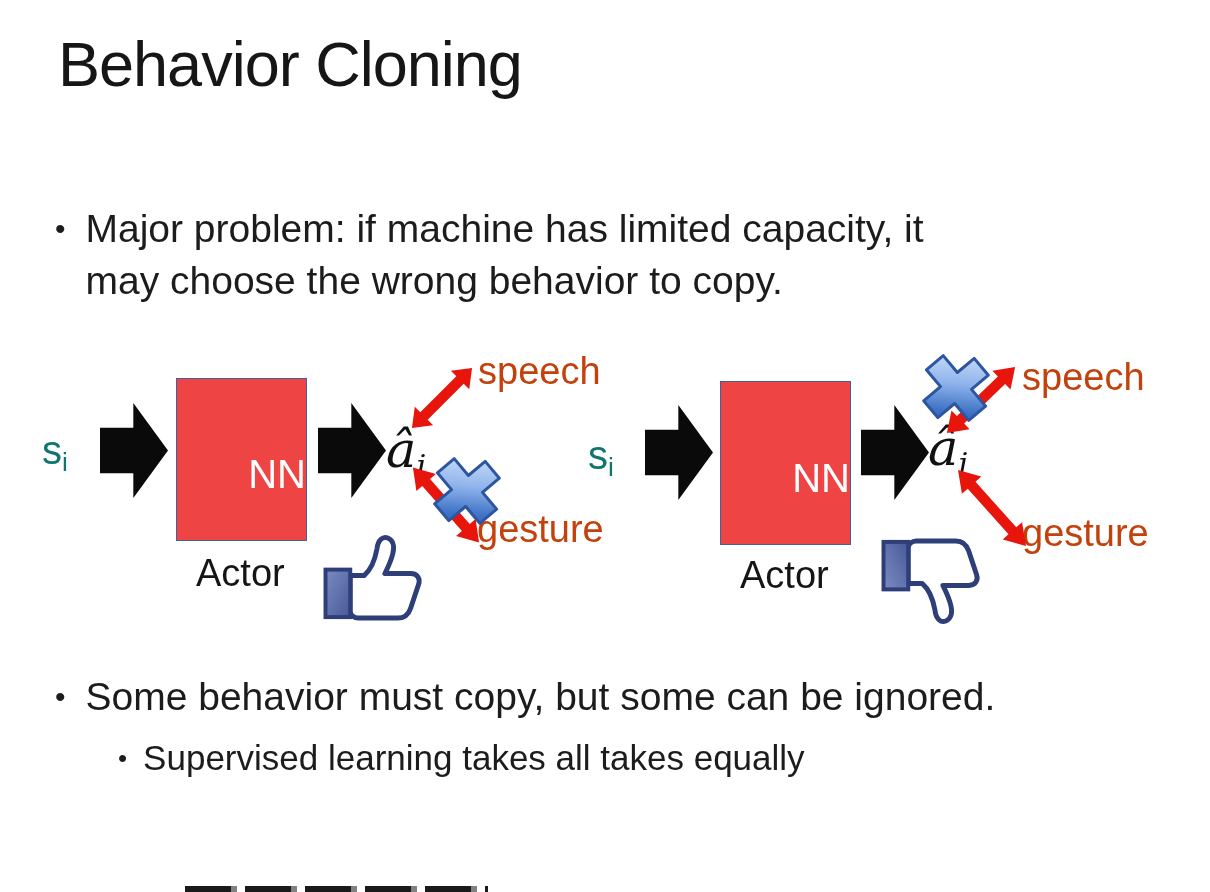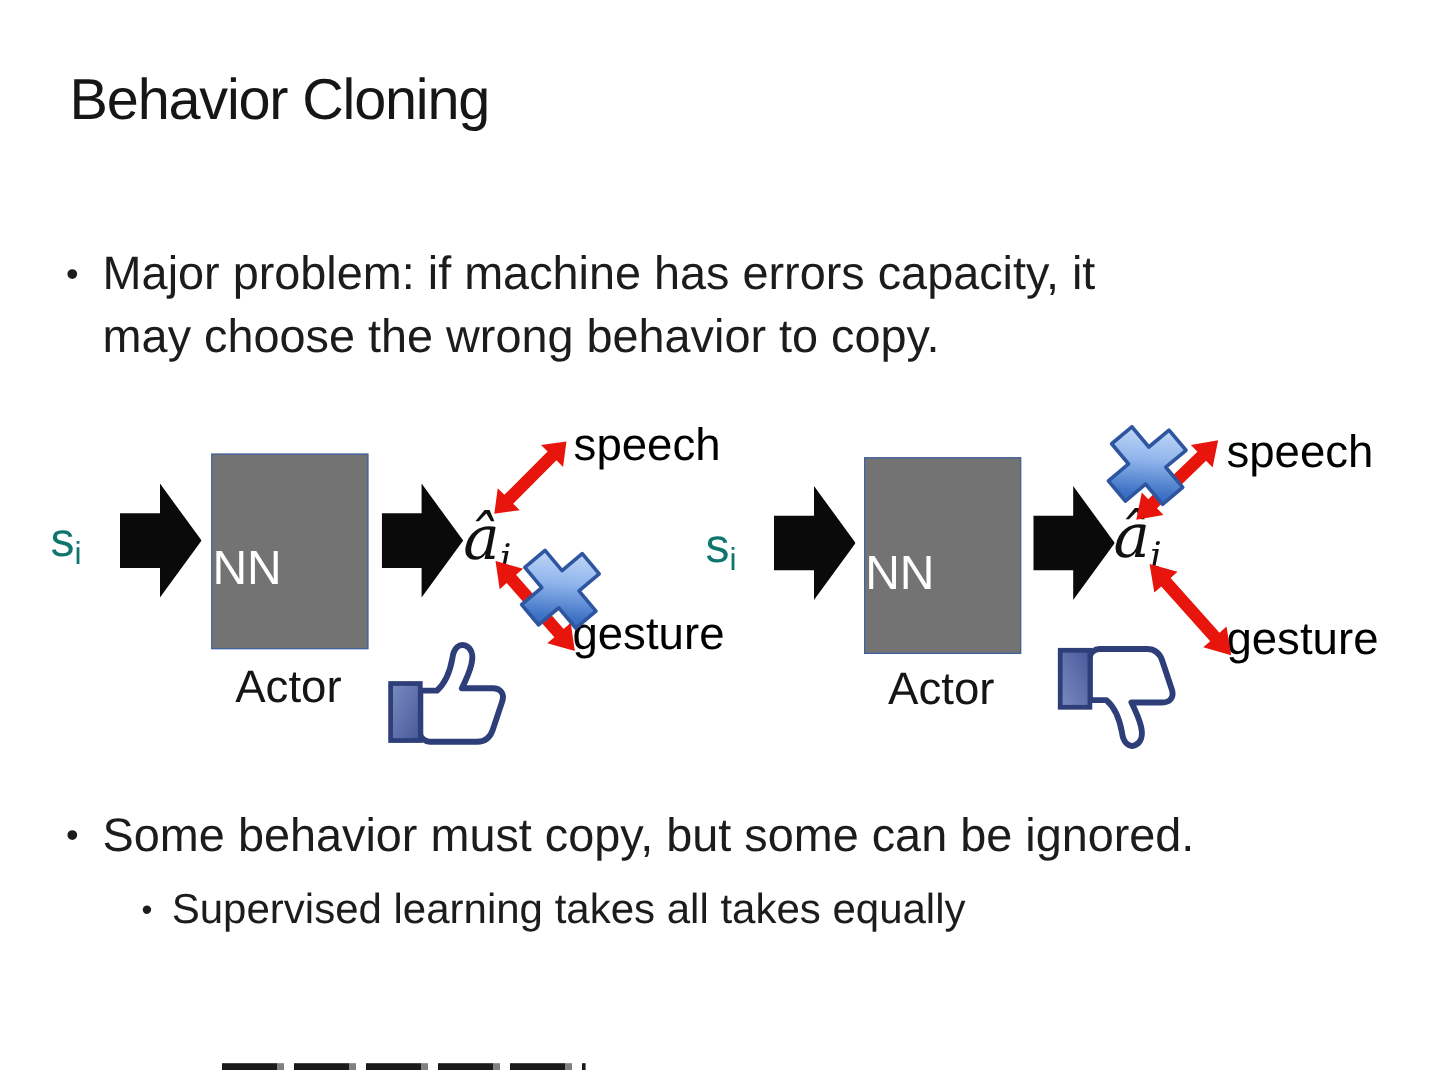--- a/index.html
+++ b/index.html
@@ -2,61 +2,61 @@
 <html><head>
 <meta charset="utf-8">
 <style>
   html,body{margin:0;padding:0;}
   body{
     width:1210px;height:892px;position:relative;overflow:hidden;
     background:#ffffff;font-family:"Liberation Sans",sans-serif;color:#1c1c1c;
   }
   .abs{position:absolute;}
   
-  .title{left:58px;top:56px;font-size:48px;font-weight:300;letter-spacing:-1px;color:#161616;}
+  .title{left:58px;top:28px;font-size:63px;font-weight:300;letter-spacing:-1px;color:#161616;}
   .bullet{display:flex;align-items:flex-start;}
   .bullet .marker{flex:0 0 auto;font-size:30px;line-height:52px;padding-right:20px;}
   .b1{left:55px;top:203px;font-size:39px;line-height:52px;}
   .b2{left:55px;top:671px;font-size:39px;line-height:52px;}
   .b2s{left:118px;top:735px;font-size:35px;line-height:46px;}
   .b2s .marker{font-size:26px;line-height:46px;padding-right:16px;}
   
   .io-label{font-size:40px;color:#0f766e;}
   .io-label .sub{font-size:0.66em;vertical-align:-0.28em;}
   .math{font-family:"DejaVu Serif",serif;font-style:italic;font-size:51px;color:#111;}
   .math .sub{font-size:0.6em;vertical-align:-0.3em;}
   .nn-box{
-    width:131px;height:163px;background:#737373;border:1.5px solid #3c639f;
-    box-sizing:border-box;display:flex;justify-content:flex-start;align-items:center;
+    width:131px;height:163px;background:#ef4444;border:1.5px solid #3c639f;
+    box-sizing:border-box;display:flex;justify-content:flex-end;align-items:center;
     padding-top:30px;color:#fff;font-size:40px;
   }
   .blk-arrow{
     background:#0a0a0a;
     clip-path:polygon(0 26%,49% 26%,49% 0,100% 50%,49% 100%,49% 74%,0 74%);
   }
-  .side-label{font-size:38px;color:#000000;}
+  .side-label{font-size:38px;color:#c2410c;}
   .actor{font-size:38px;color:#151515;text-align:right;}
   .overlay{left:0;top:330px;width:1210px;height:330px;pointer-events:none;}
   .thumb{width:112px;height:95px;}
   .thumb.down{transform:scaleY(-1);}
   
   .clip-line{
     left:185px;top:886px;width:303px;height:6px;
     background:repeating-linear-gradient(90deg,#1a1a1a 0 46px,rgba(26,26,26,.55) 46px 52px,transparent 52px 60px);
   }
 </style>
 </head>
 <body>
 
 <div class="abs title">Behavior Cloning</div>
 
 <div class="abs bullet b1">
   <span class="marker">•</span>
   <div>
-    <div>Major problem: if machine has errors capacity, it</div>
+    <div>Major problem: if machine has limited capacity, it</div>
     <div>may choose the wrong behavior to copy.</div>
   </div>
 </div>
 
 <div class="abs io-label" style="left:42px;top:428px;">
   <span>s</span><span class="sub">i</span>
 </div>
 <div class="abs blk-arrow" style="left:100px;top:403px;width:68px;height:95px;"></div>
 <div class="abs nn-box" style="left:176px;top:378px;">
   <span>NN</span>

